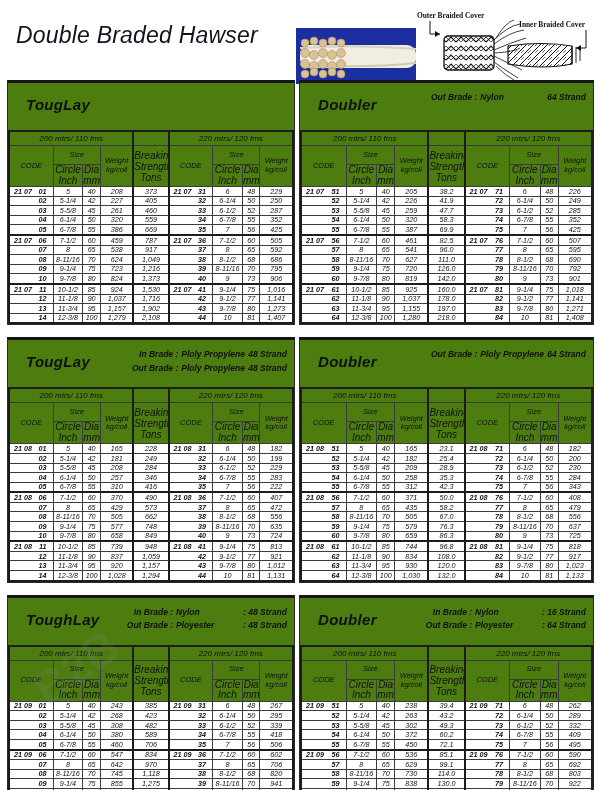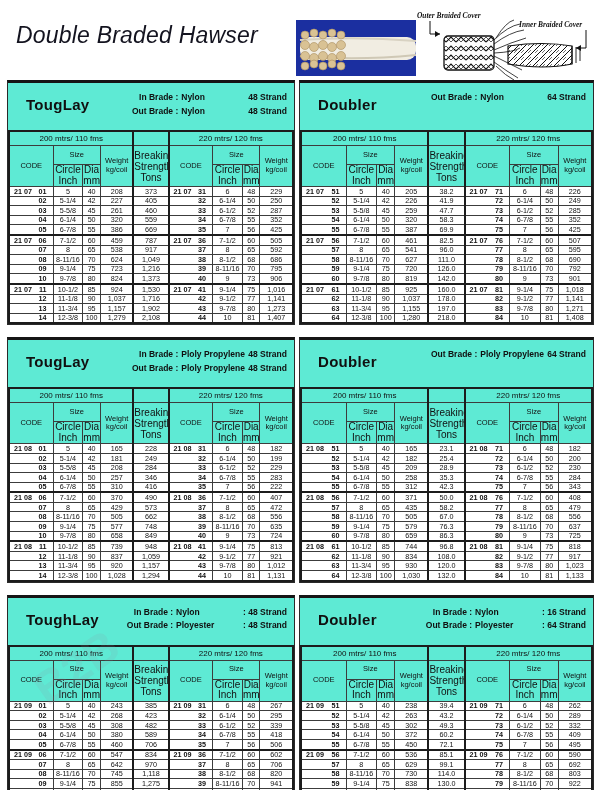--- a/index.html
+++ b/index.html
@@ -1,24 +1,24 @@
 <!DOCTYPE html>
 <html><head>
 <meta charset="utf-8">
 <style>
   html,body{margin:0;padding:0;}
   body{width:600px;height:790px;background:#ffffff;font-family:"Liberation Sans",sans-serif;position:relative;overflow:hidden;}
   
   .top{display:flex;align-items:flex-start;padding:8px 6px 0 16px;height:76px;box-sizing:border-box;}
   .title{font-style:italic;font-weight:normal;font-size:23px;color:#13131f;margin-top:14px;letter-spacing:.2px;white-space:nowrap;}
-  .figs{display:flex;margin-left:auto;align-items:center;font-style:italic;}
+  .figs{display:flex;margin-left:auto;align-items:flex-end;}
   .photo-svg{margin-top:4px;}
   
   .sections{display:grid;grid-template-columns:288px 295px;column-gap:4px;row-gap:12px;padding:4px 6px 0 7px;}
-  .section{background:#5eead4;border:1px solid #2a2a2a;border-top:3px solid #151515;box-sizing:border-box;}
+  .section{background:#4d7c0f;border:1px solid #2a2a2a;border-top:3px solid #151515;box-sizing:border-box;font-style:italic;}
   .sec-head{display:flex;justify-content:space-between;align-items:flex-start;height:47px;padding:4px 5px 0 6px;box-sizing:border-box;}
   .sec-name{font-size:15px;font-weight:bold;color:#101010;margin:9px 0 0 12px;letter-spacing:.3px;}
   .sec-brade{font-size:8.5px;font-weight:bold;color:#101010;line-height:1.6;margin-top:4px;margin-right:2px;}
   .b-lbl{display:inline-block;min-width:47px;text-align:right;}
   .b-mat{display:inline-block;min-width:67px;text-align:left;padding-left:3px;}
   .b-str{display:inline-block;text-align:left;}
   
   table.dtab{width:100%;border-collapse:collapse;table-layout:fixed;border:2px solid #1c1c1c;}
   .dtab th,.dtab td{border:1px solid #3c3c3c;text-align:center;padding:0;overflow:hidden;color:#111;}
   .dtab thead th{background:transparent;font-weight:normal;}
@@ -108,24 +108,20 @@
       <path d="M92 38 Q128 33 156 38 L156 56 Q128 62 92 56 Z" fill="url(#diag)" stroke="#111" stroke-width="1.2"></path>
       <path d="M156 38 L156 56 M160 39 L160 55 M164 41 L164 53" stroke="#111" stroke-width="0.9" fill="none"></path>
     </svg>
   </div>
 </div>
 
 <div class="sections" id="sections">
   <div class="section">
     <div class="sec-head">
       <div class="sec-name">TougLay</div>
-      <div class="sec-brade">
-          <div class="brade-line"><span class="b-lbl">In Brade :</span><span class="b-mat">Nylon</span><span class="b-str">48 Strand</span></div>
-          <div class="brade-line"><span class="b-lbl">Out Brade :</span><span class="b-mat">Nylon</span><span class="b-str">48 Strand</span></div>
-        </div>
     </div>
     <table class="dtab">
       <colgroup>
         <col class="c-code">
           <col class="c-in">
           <col class="c-mm">
           <col class="c-w">
           <col class="c-bk">
         <col class="c-code">
           <col class="c-in">

